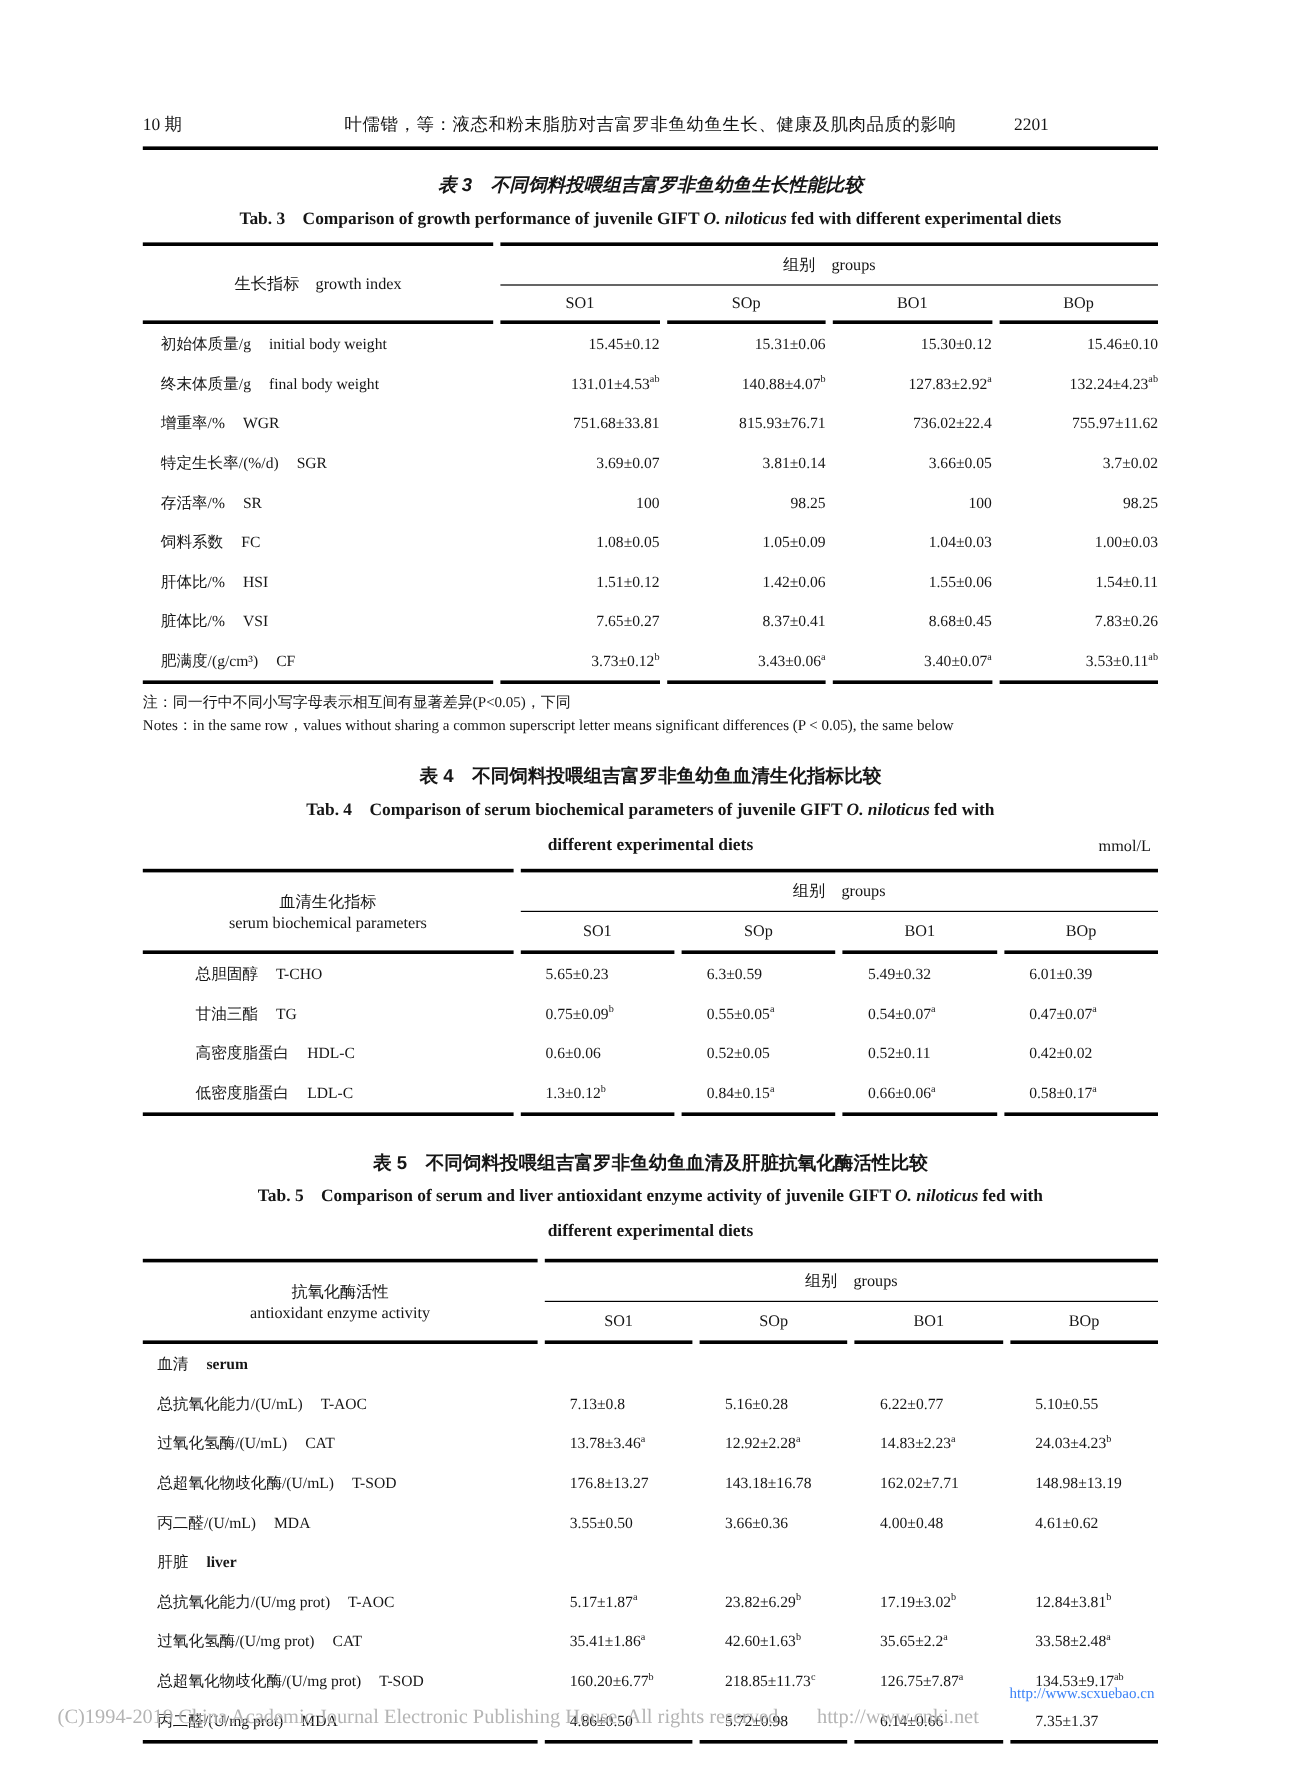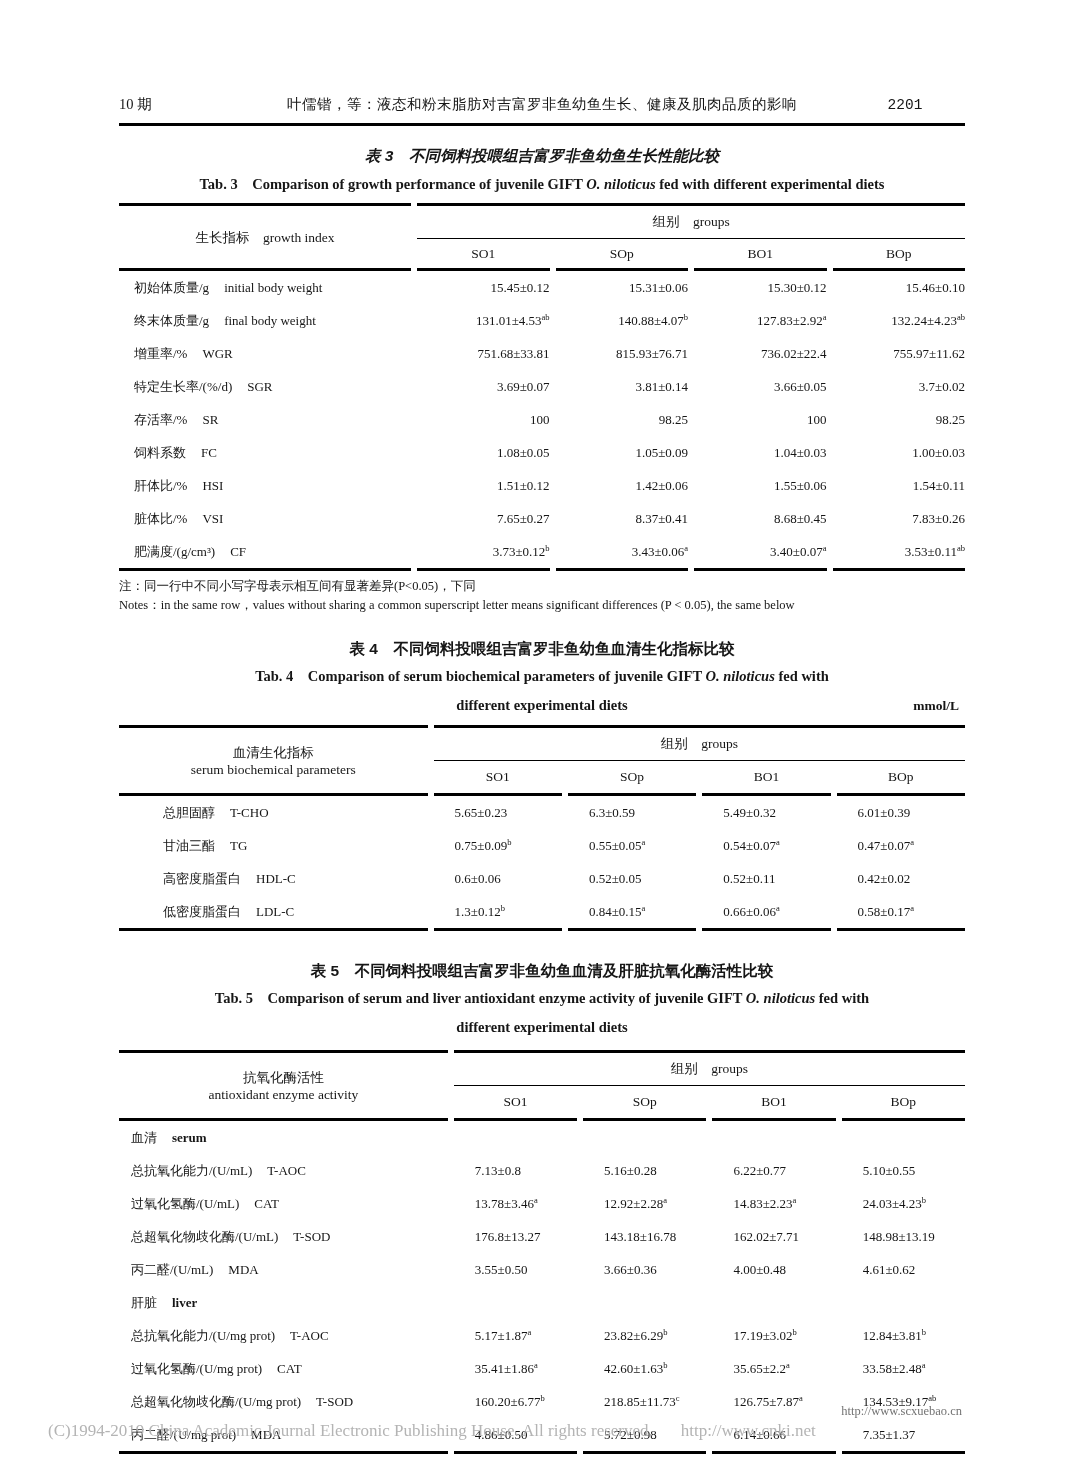--- a/index.html
+++ b/index.html
@@ -3,28 +3,28 @@
 <meta charset="utf-8">
 <style>
   html,body { margin:0; padding:0; background:#ffffff; }
   .page { position:relative; width:1081px; height:1473px; background:#fff;
           font-family:"Liberation Serif","DejaVu Serif",serif; color:#161616; overflow:hidden; }
   .content { position:absolute; left:119px; top:95px; width:846px; }
 
   .running-head { display:flex; align-items:baseline; font-size:14.5px; line-height:18px; }
   .rh-issue { width:120px; }
   .rh-title { flex:1; text-align:center; letter-spacing:0.5px; }
-  .rh-page { width:120px; text-align:center;font-family:Liberation Mono, monospace; }
+  .rh-page { width:120px; text-align:left; }
   .head-rule { border:0; border-top:3px solid #000; margin:9px 0 0 0; }
 
   .title-zh { text-align:center; font-family:"Liberation Sans","DejaVu Sans",sans-serif;
               font-weight:bold; font-size:15.5px; line-height:17px; white-space:pre-wrap; }
   .title-en { text-align:center; font-weight:bold; font-size:14.5px; line-height:19px;
               position:relative; white-space:pre-wrap; }
-  .title-en .unit { position:absolute; right:6px; bottom:0; font-weight:bold; font-size:13.5px;text-align:center; }
+  .title-en .unit { position:absolute; right:6px; bottom:0; font-weight:normal; font-size:13.5px;text-align:center; }
   .tb0 .title-zh { margin-top:21px;font-style:italic; }
   .tb0 .title-en { margin-top:11px; }
   .tb1 .title-zh { margin-top:25px; }
   .tb1 .title-en { margin-top:10px; }
   .tb2 .title-zh { margin-top:31px; }
   .tb2 .title-en { margin-top:10px; }
 
   table.paper { border-collapse:separate; border-spacing:6px 0; font-size:13px;
                 margin-left:-6px; width:calc(100% + 12px); table-layout:fixed; }
   .tb0 table.paper { margin-top:9px; }
@@ -49,21 +49,21 @@
   .t2 td.label { padding-left:12px; }
   .t0 td.val { padding-left:13px;text-align:right; }
   .t1 td.val { padding-left:21px; }
   .t2 td.val { padding-left:21px; }
   .lab-en { margin-left:15px; }
   .sec-en { font-weight:bold; }
   td.val sup { font-size:8.5px; line-height:0; vertical-align:super; letter-spacing:0; }
 
   .notes { margin-top:6px; font-size:12.5px; line-height:19px; }
 
-  .site-link { position:absolute; right:119px; top:1404px; color:#737373;
+  .site-link { position:absolute; right:119px; top:1404px; color:#3b82f6;
                font-size:12.5px; text-decoration:none; cursor:pointer;font-family:Liberation Serif, serif; }
   .copyright { position:absolute; left:48px; top:1421px; color:#b4b4b4;
                font-size:17px; white-space:nowrap; }
   .copyright .gap { display:inline-block; width:28px; }
 </style>
 </head>
 <body>
 
 <div class="page">
   <div class="content">

